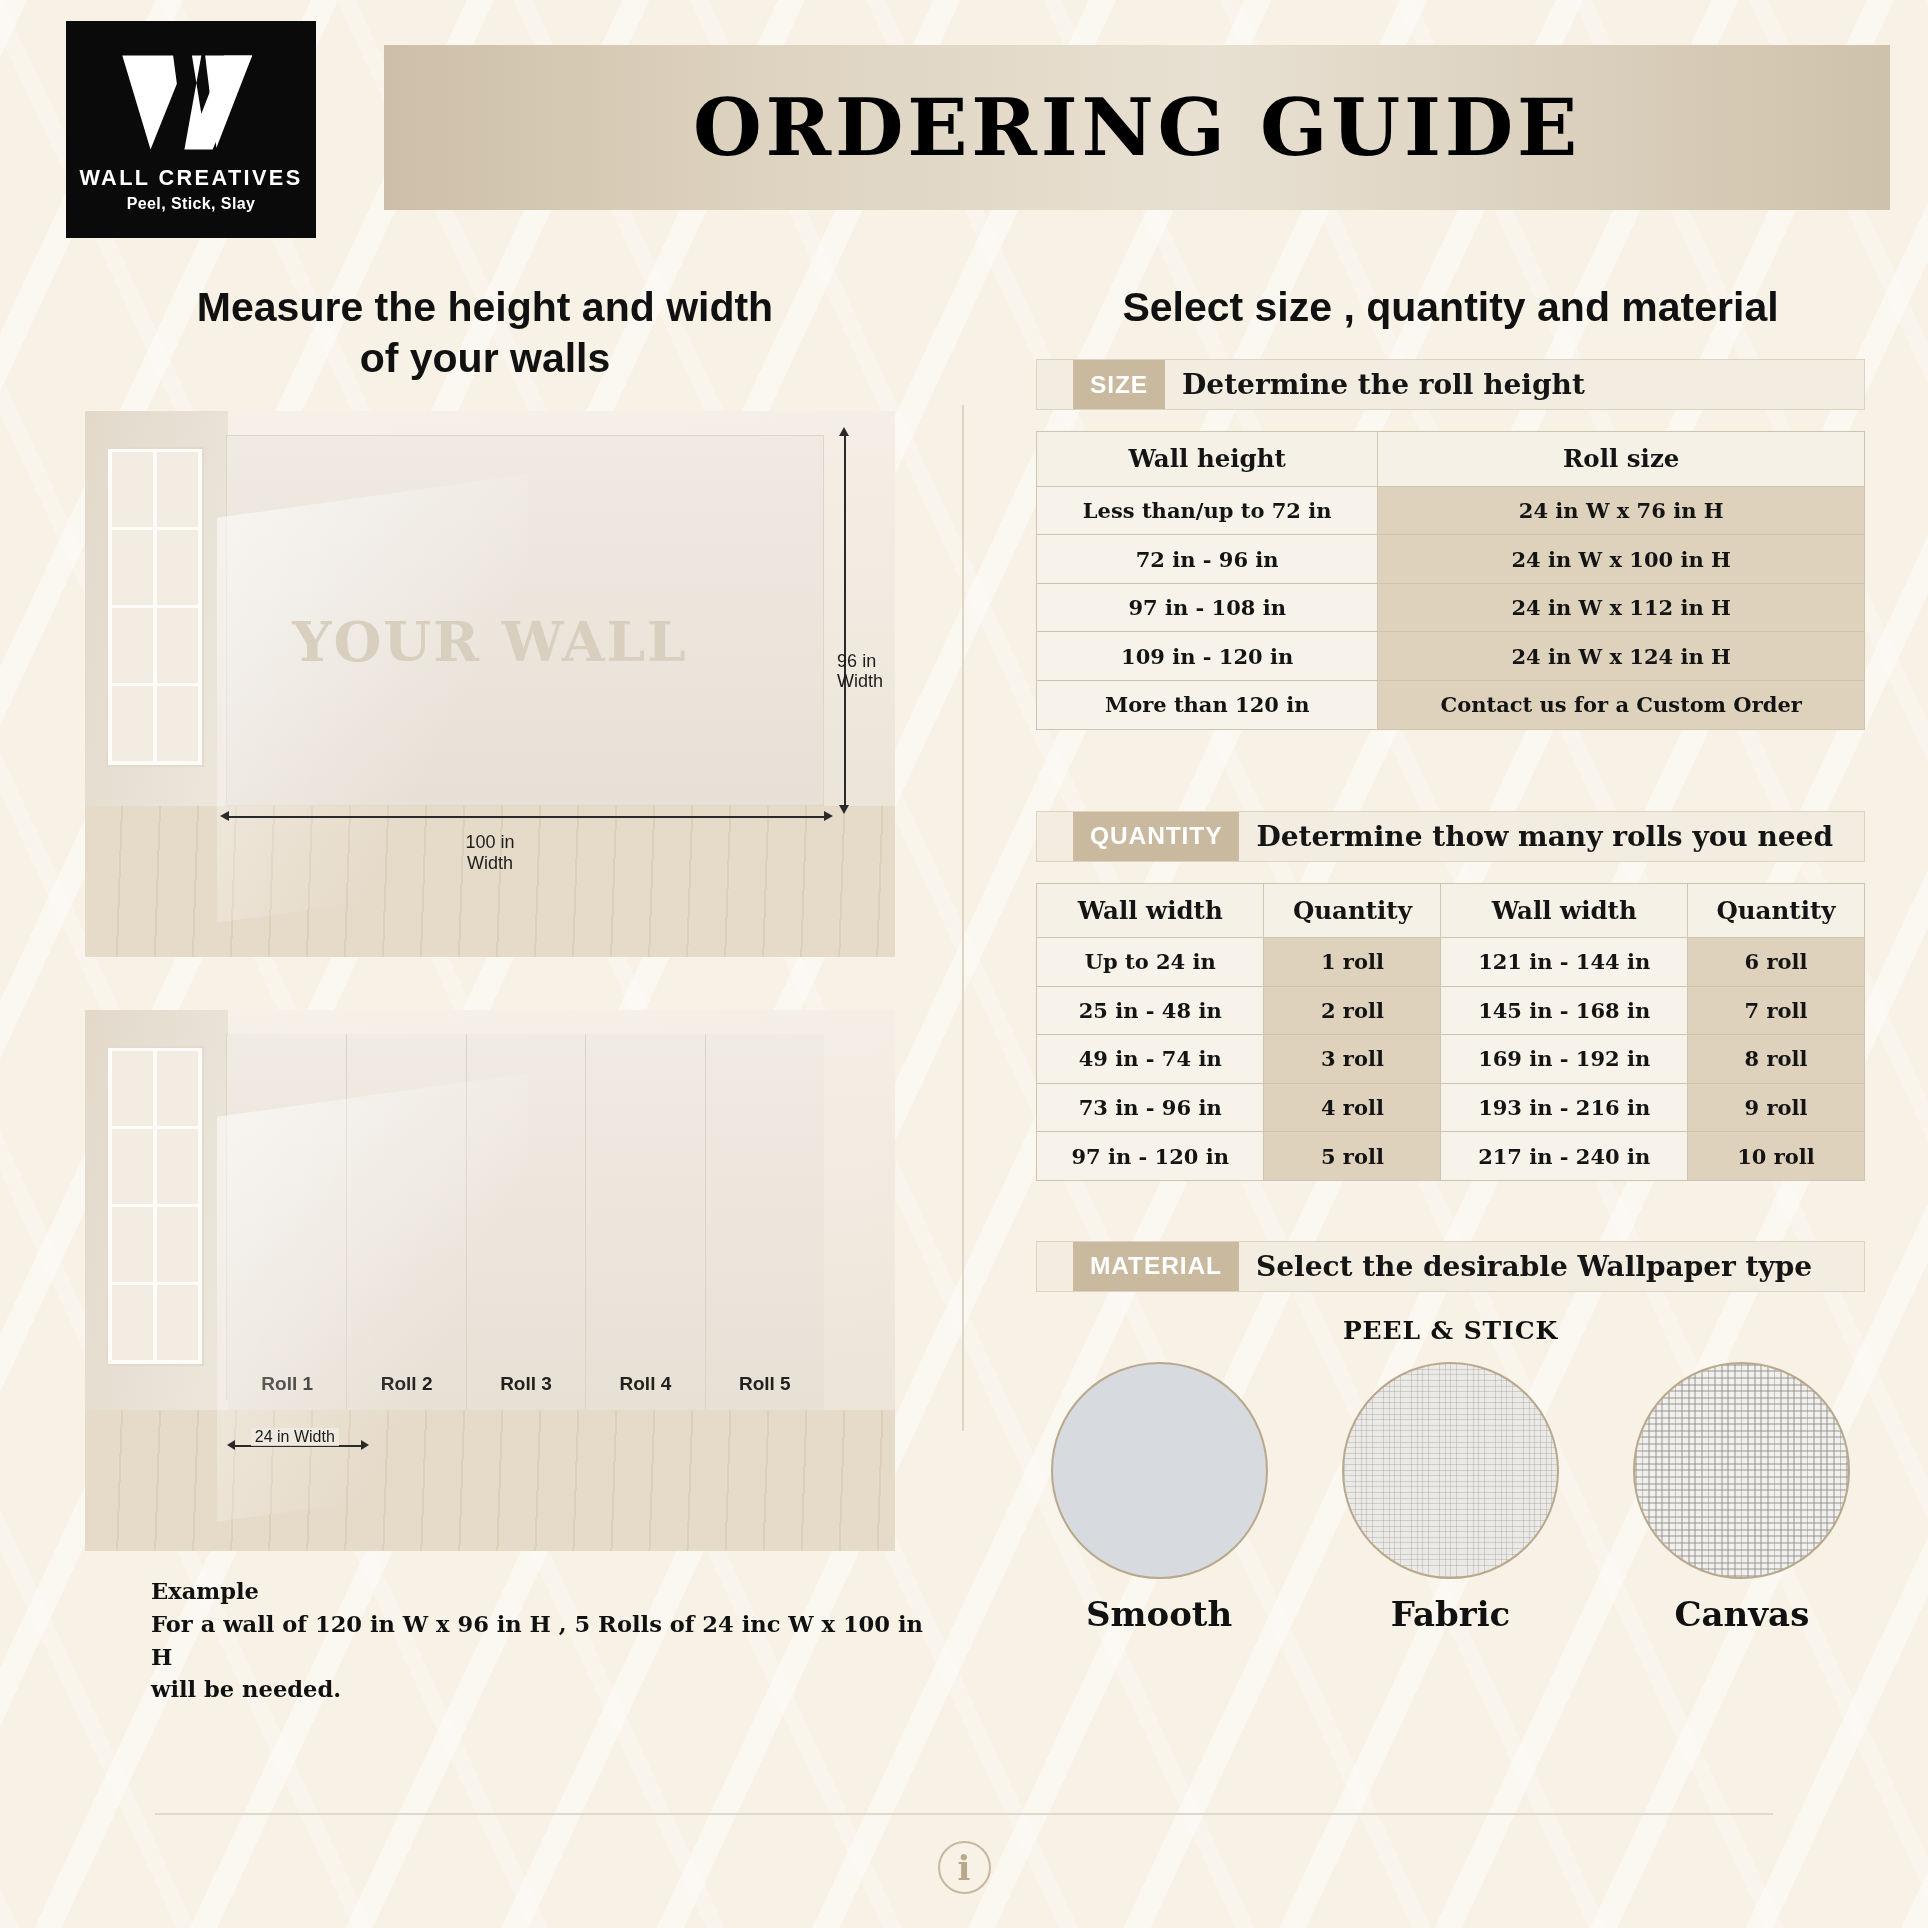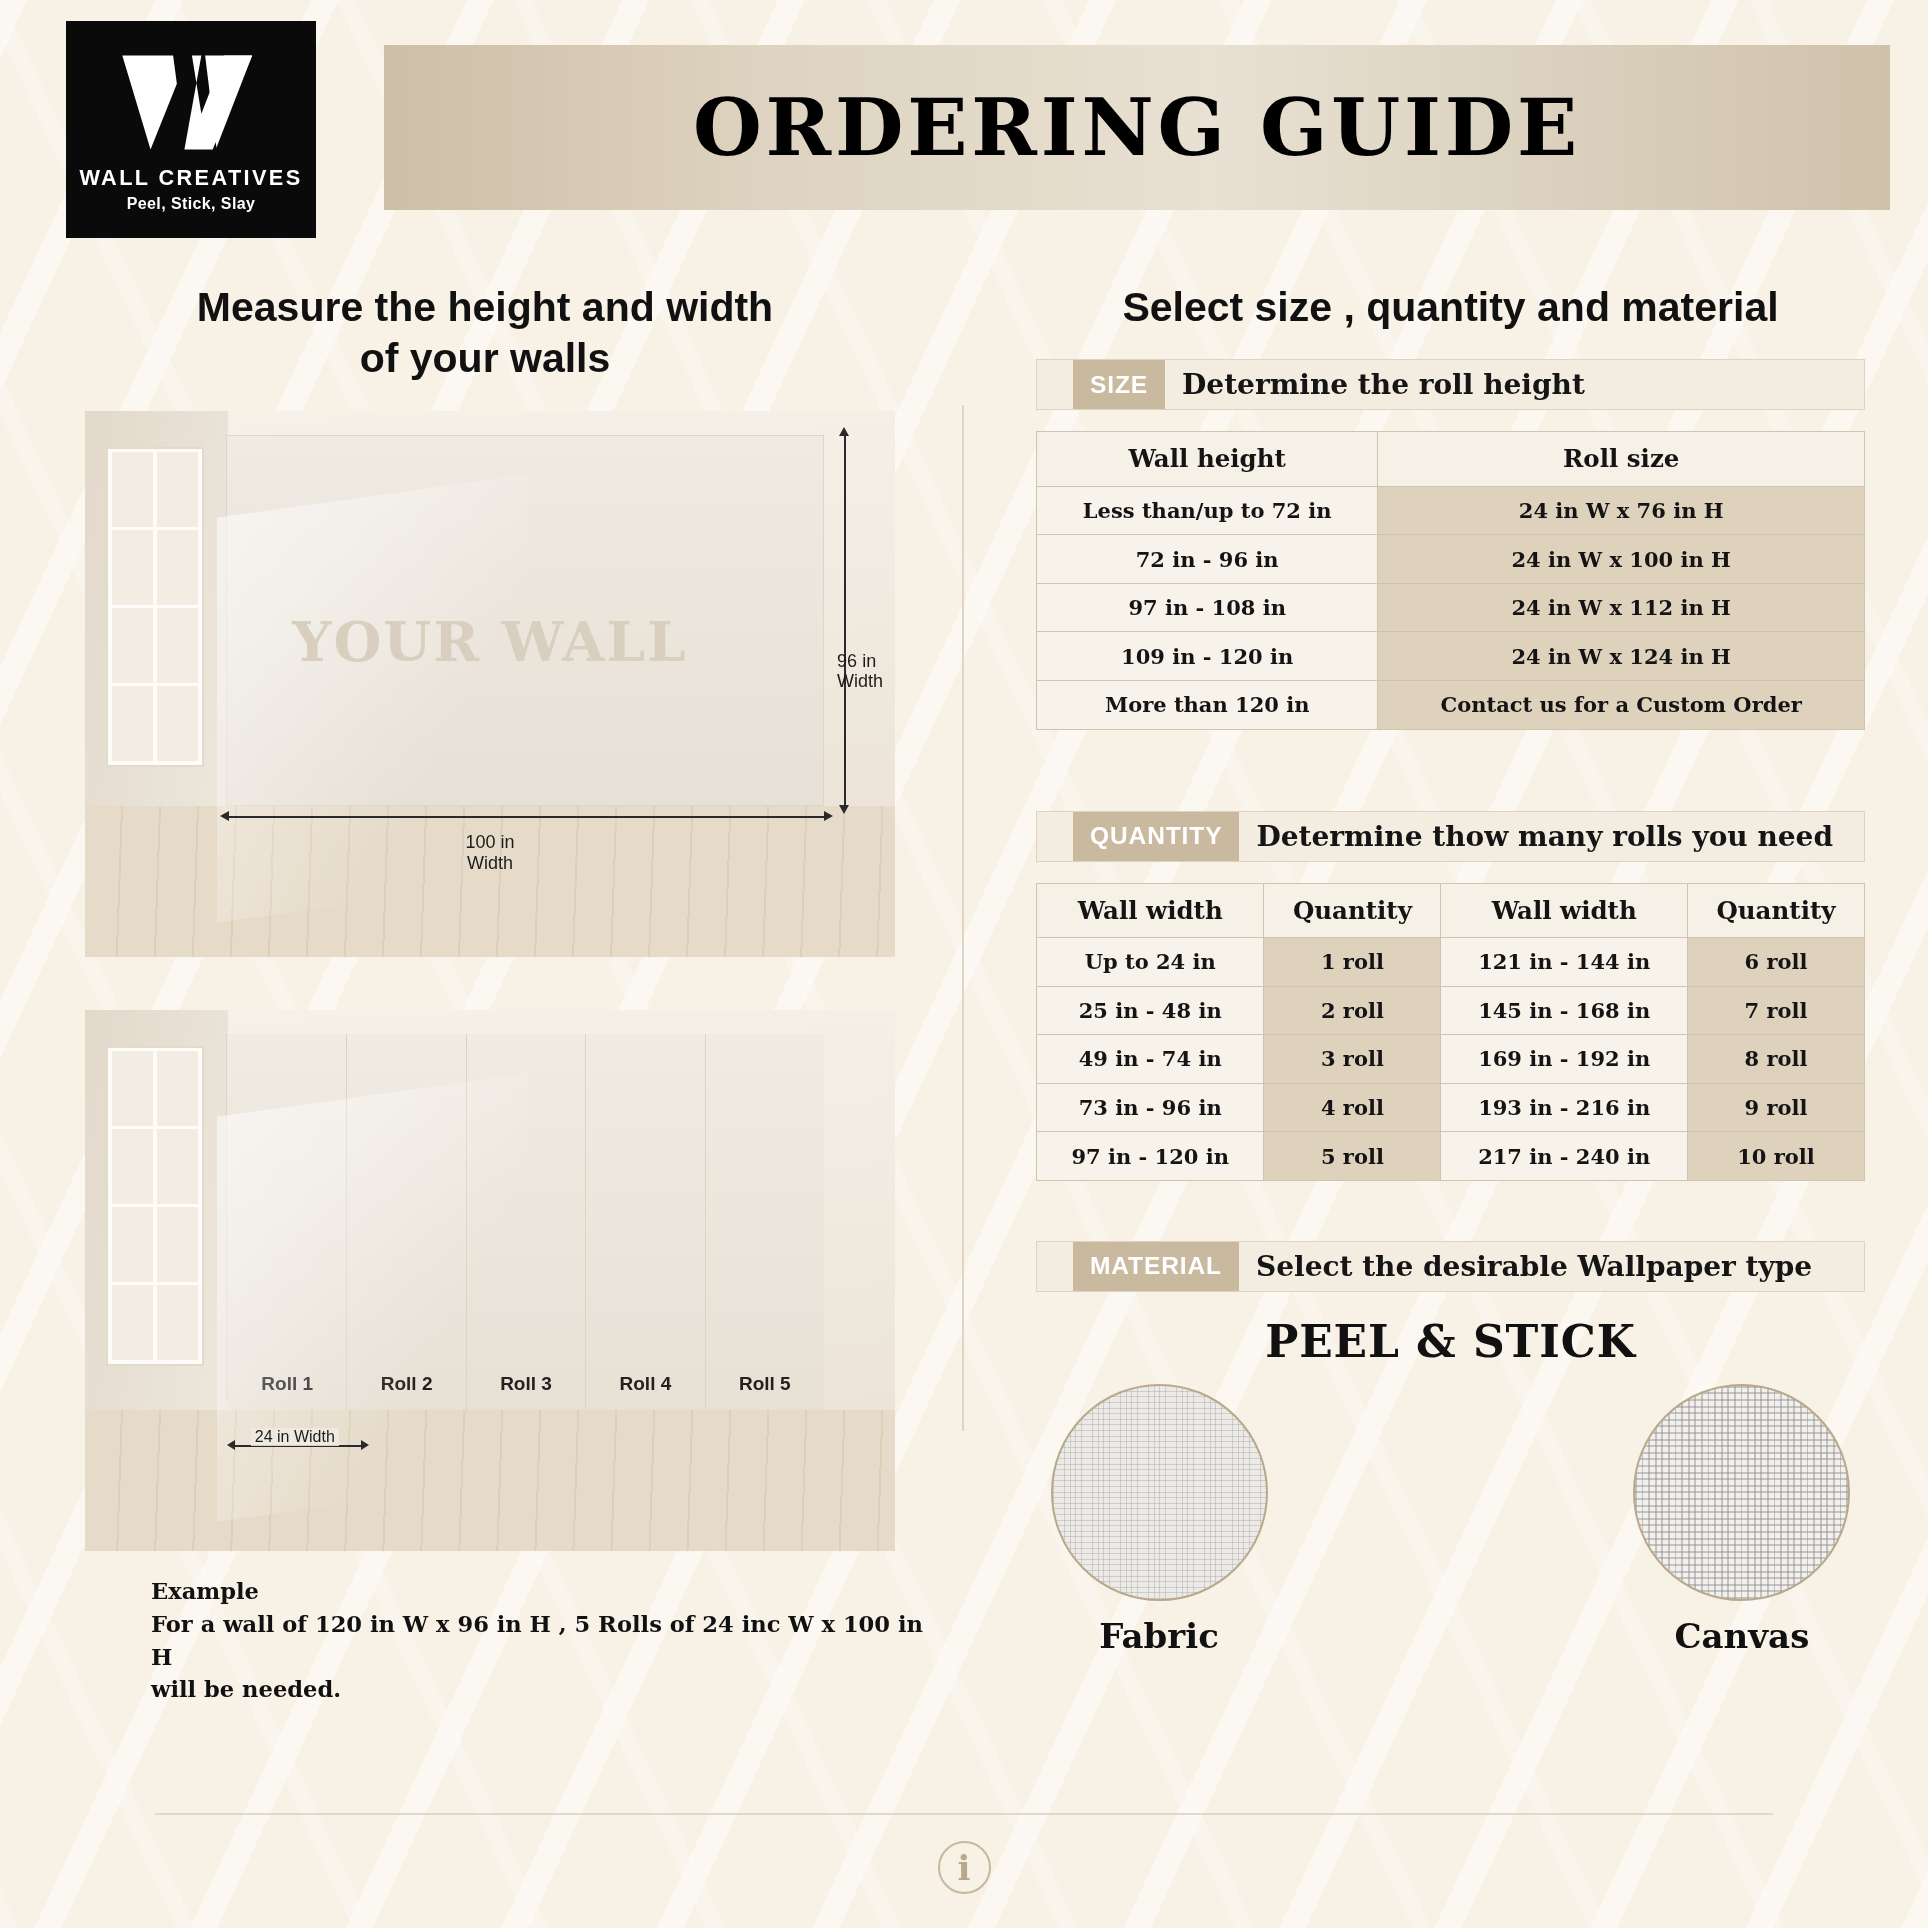--- a/index.html
+++ b/index.html
@@ -341,21 +341,21 @@
   }
   table.guide td.alt { background: #ded2bd; }
   table.guide td.plain { background: #f8f3ea; }
   .spacer-lg { height: 81px; }
   .spacer-md { height: 60px; }
 
   .material-title {
     text-align: center;
     font-family: "DejaVu Serif", serif;
     font-weight: 700;
-    font-size: 44px;
+    font-size: 25px;
     letter-spacing: 0.9px;
     color: #111;
     margin: 24.5px 0 17px 0;
   }
   .swatches {
     display: flex;
     justify-content: space-between;
     padding: 0 5.6px;
   }
   .swatch-wrap { width: 235px; text-align: center; }
@@ -606,20 +606,24 @@
 
     <div class="spacer-md"></div>
 
     <div class="section-bar">
       <div class="section-chip">MATERIAL</div>
       <div class="section-text">Select the desirable Wallpaper type</div>
     </div>
     <div class="material-title">PEEL &amp; STICK</div>
     <div class="swatches">
       <div class="swatch-wrap">
+        <div class="swatch smooth"></div>
+        <div class="swatch-label">Smooth</div>
+      </div>
+      <div class="swatch-wrap">
         <div class="swatch fabric"></div>
         <div class="swatch-label">Fabric</div>
       </div>
       <div class="swatch-wrap">
         <div class="swatch canvas"></div>
         <div class="swatch-label">Canvas</div>
       </div>
     </div>
   </div>
 

